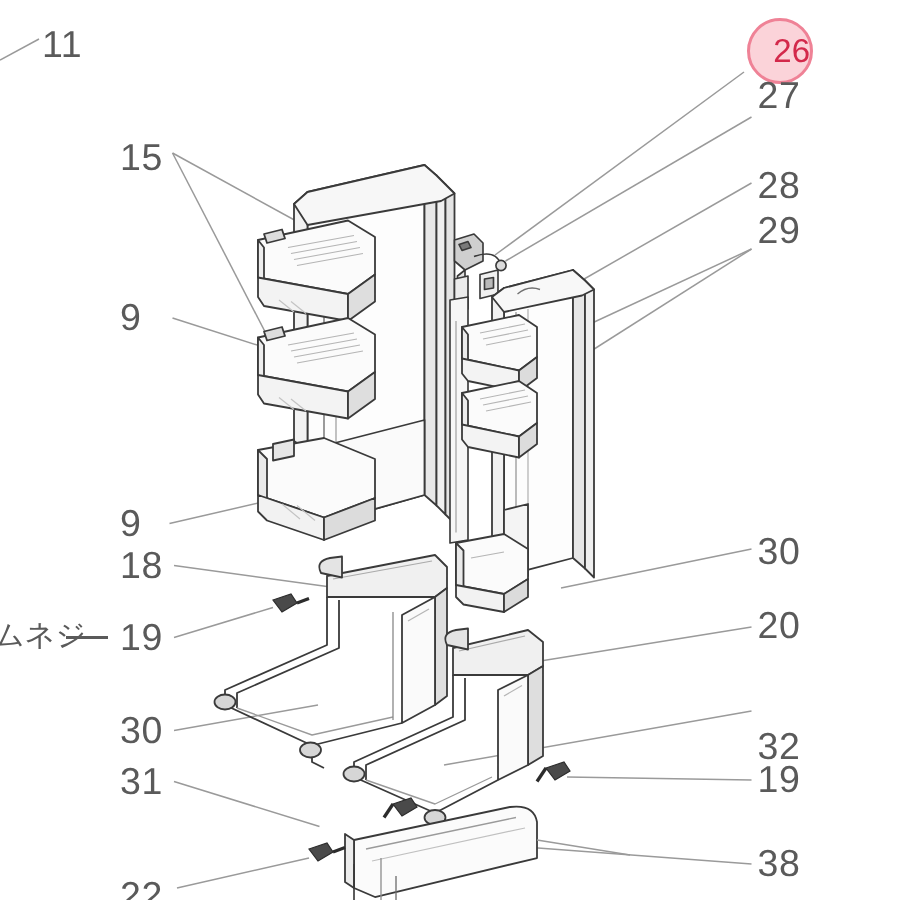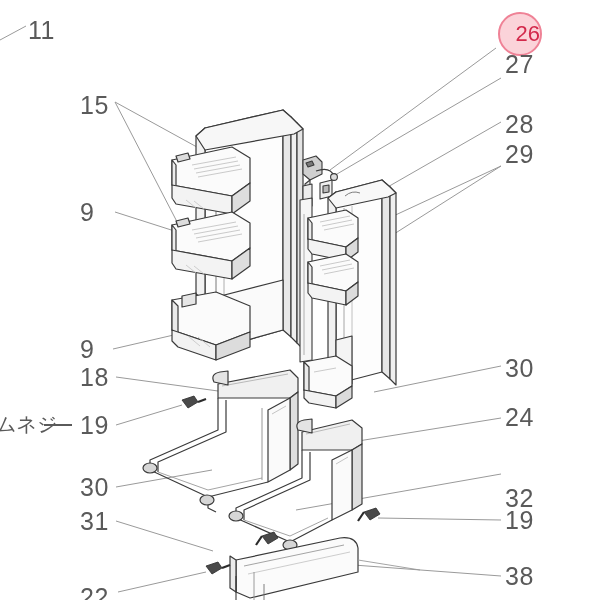--- a/index.html
+++ b/index.html
@@ -259,21 +259,21 @@
   <div class="lbl" style="left:80px;top:585px;">22</div>
 
   <div class="badge" style="left:498px;top:12px;justify-content:flex-end;">
     <span>26</span>
   </div>
 
   <div class="lbl" style="left:505px;top:52px;">27</div>
   <div class="lbl" style="left:505px;top:112px;">28</div>
   <div class="lbl" style="left:505px;top:142px;">29</div>
   <div class="lbl" style="left:505px;top:356px;">30</div>
-  <div class="lbl" style="left:505px;top:405px;">24</div>
+  <div class="lbl" style="left:505px;top:405px;">20</div>
   <div class="lbl" style="left:505px;top:486px;">32</div>
   <div class="lbl" style="left:505px;top:508px;">19</div>
   <div class="lbl" style="left:505px;top:564px;">38</div>
 
   <div class="jp" style="left:-4px;top:414px;">ムネジ</div>
   <div style="position:absolute;left:44px;top:424px;width:28px;height:2px;background:#5a5a5a;"></div>
 
 </div>
 
 </body></html>

